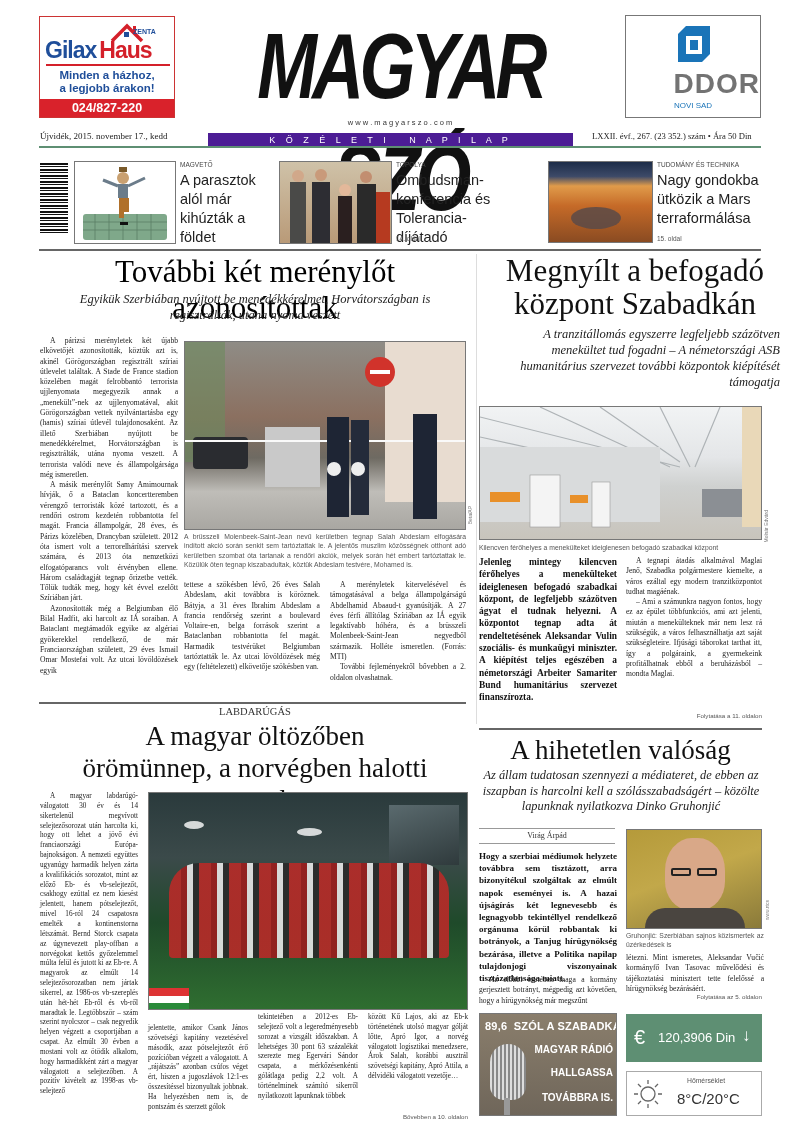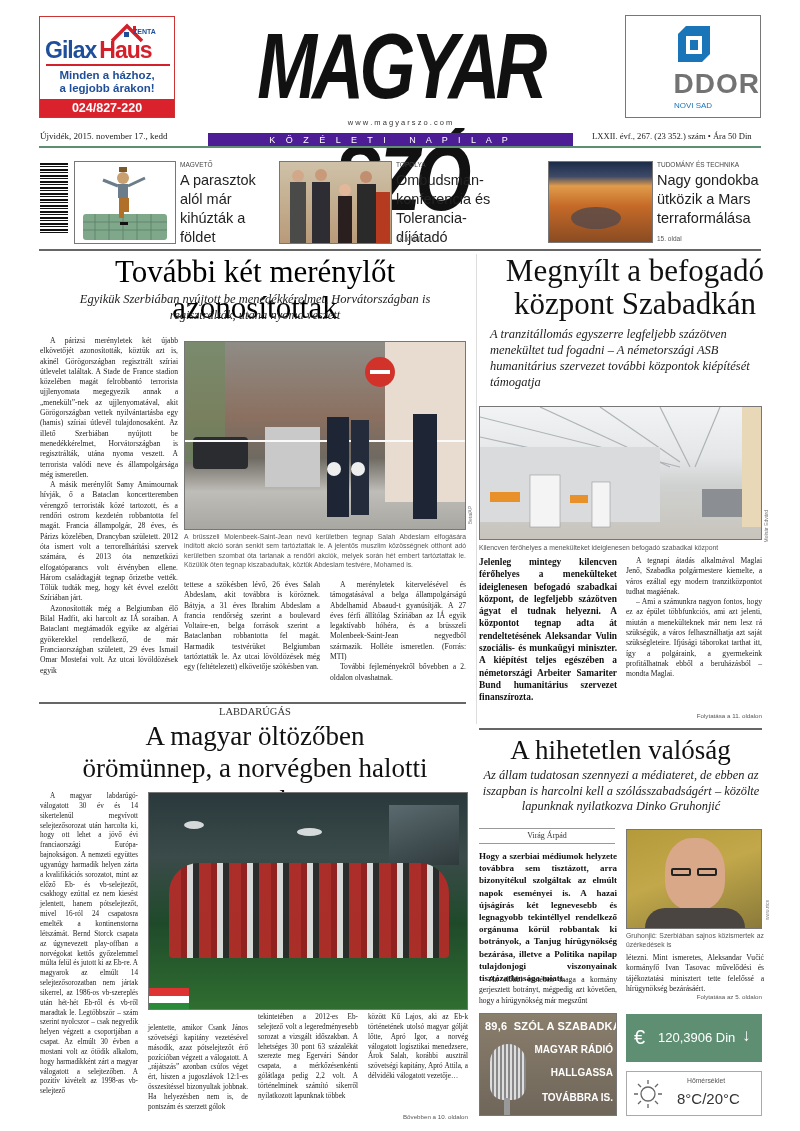--- a/index.html
+++ b/index.html
@@ -139,21 +139,21 @@
 </div>
 <div class="abs body-text" style="left:330px;top:580px;width:136px;">
   <p><span>A merényletek kitervelésével és támogatásával a belga állampolgárságú </span><b>Abdelhamid Abaaud</b><span>-t gyanúsítják. A 27 éves férfi állítólag Szíriában az IÁ egyik legaktívabb hóhéra, és a brüsszeli Molenbeek-Saint-Jean negyedből származik. Holléte ismeretlen. (Forrás: MTI)</span></p>
   <p>További fejleményekről bővebben a 2. oldalon olvashatnak.</p>
 </div>
 
 <div class="rule" style="left:39px;top:702px;width:427px;"></div>
 
 <div class="abs" style="left:476px;top:254px;width:1px;height:470px;background:#ddd;"></div>
 <div class="abs serif" style="left:495px;top:254px;width:280px;text-align:center;font-size:31px;line-height:33px;color:#111;">Megnyílt a befogadó központ Szabadkán</div>
-<div class="abs serif" style="left:490px;top:326px;width:290px;text-align:left;font-size:12.5px;line-height:16px;font-style:italic;color:#222;">A tranzitállomás egyszerre legfeljebb százötven menekültet tud fogadni – A németországi ASB humanitárius szervezet további központok kiépítését támogatja</div>
+<div class="abs serif" style="left:490px;top:326px;width:290px;text-align:right;font-size:12.5px;line-height:16px;font-style:italic;color:#222;">A tranzitállomás egyszerre legfeljebb százötven menekültet tud fogadni – A németországi ASB humanitárius szervezet további központok kiépítését támogatja</div>
 
 <div class="photo" style="left:479px;top:406px;width:283px;height:134px;background:linear-gradient(180deg,#f1f3f4 0%,#e4e6e8 38%,#cfd1d0 60%,#c8c4bc 100%);">
   <svg width="283" height="134" viewBox="0 0 283 134" style="position:absolute;left:0;top:0;">
       <g stroke="#aeb3b6" stroke-width="1.2" fill="none">
         <path d="M0 30 L180 70 M0 10 L200 60 M60 0 L190 60 M120 0 L200 55 M180 0 L210 60 M240 0 L215 60 M0 50 L180 75"></path>
       </g>
       <rect x="0" y="40" width="180" height="75" fill="#d9dbdc"></rect>
       <rect x="50" y="68" width="30" height="52" fill="#f4f4f4" stroke="#999" stroke-width=".6"></rect>
       <rect x="112" y="75" width="18" height="45" fill="#f4f4f4" stroke="#999" stroke-width=".6"></rect>
       <rect x="10" y="85" width="30" height="10" fill="#e8902a"></rect>

